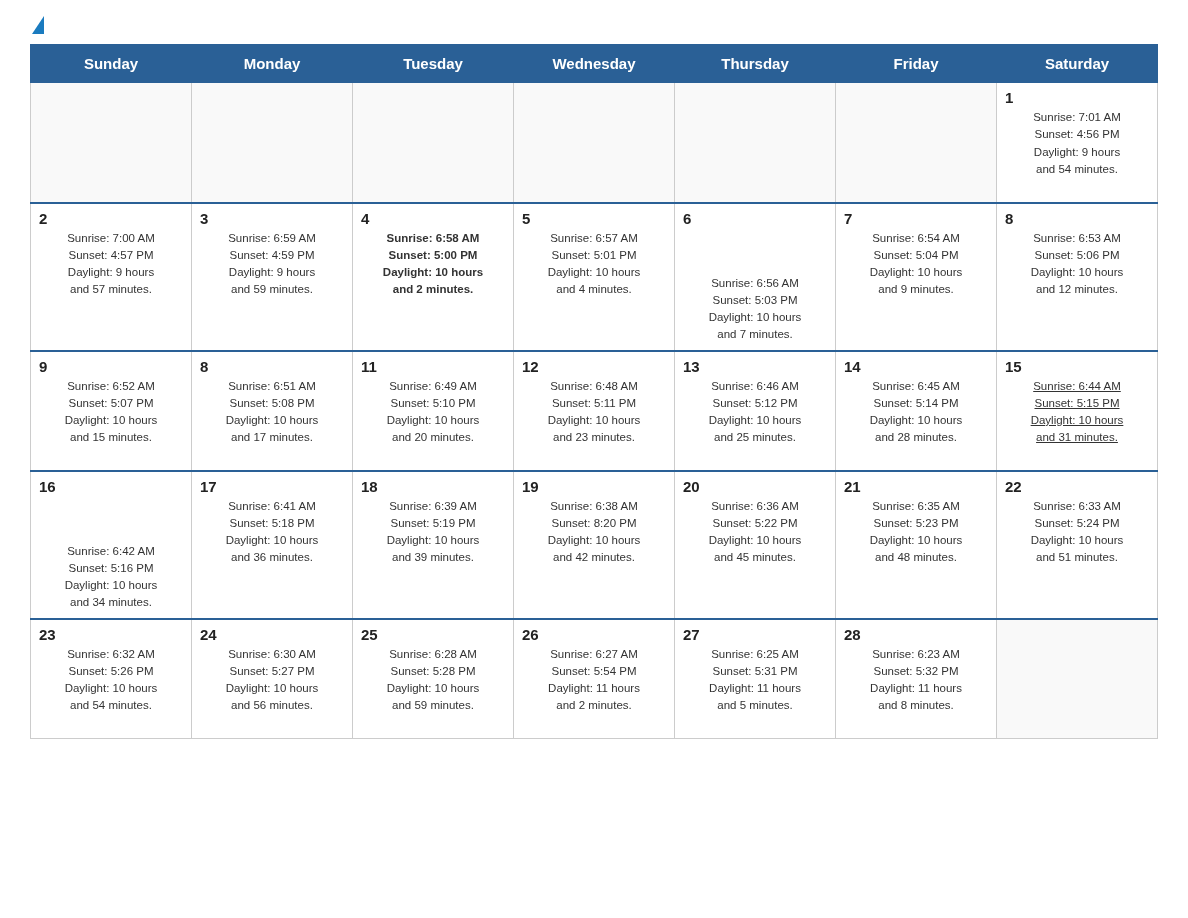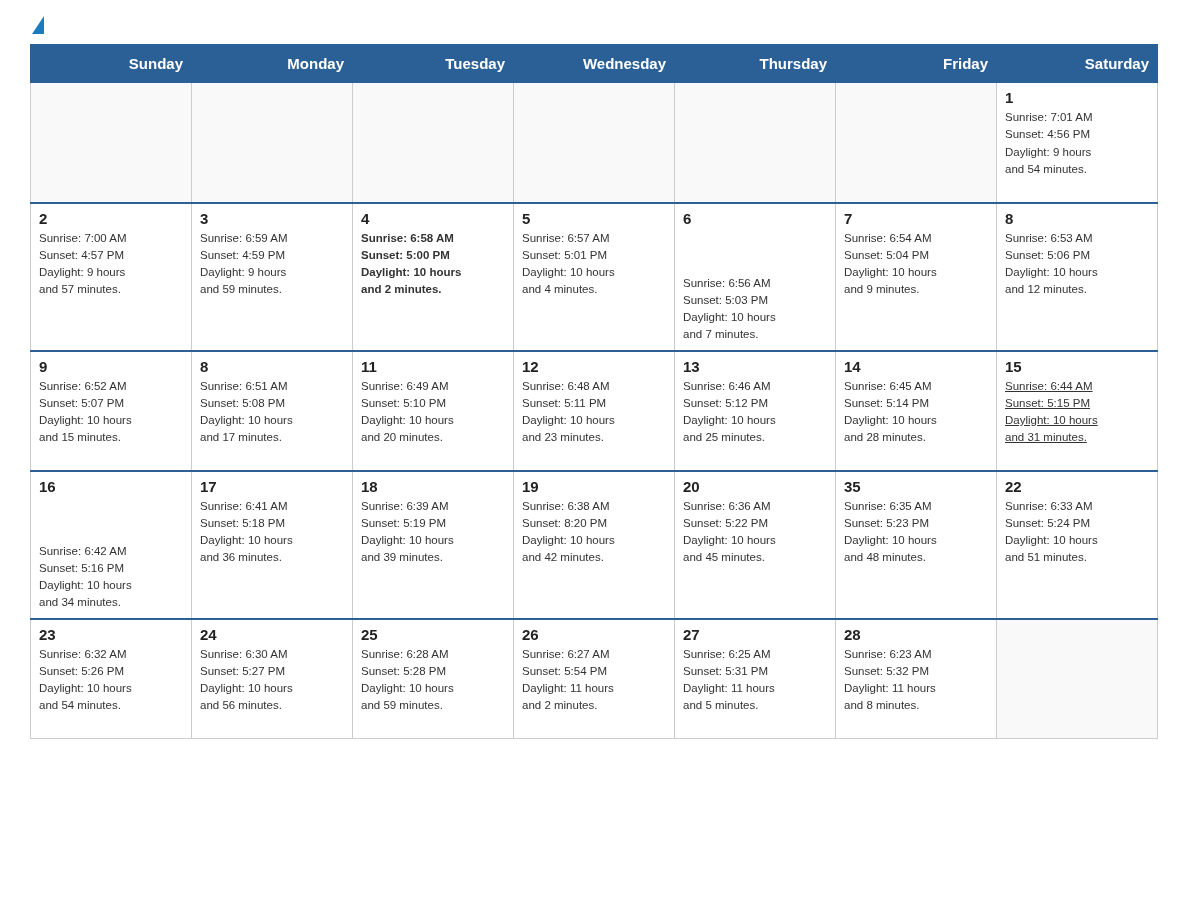--- a/index.html
+++ b/index.html
@@ -62,41 +62,42 @@
       width: 100%;
       border-collapse: collapse;
       margin-top: 10px;
     }
     .calendar th {
       background: #2a6096;
       color: #fff;
       padding: 10px 8px;
       font-size: 15px;
       font-weight: bold;
-      text-align: right;
+      text-align: center;
       border: 1px solid #2a6096;
     }
     .calendar td {
       border: 1px solid #ccc;
       vertical-align: top;
       padding: 6px 8px;
       width: 14.28%;
       min-height: 110px;
       height: 120px;
     }
     .day-number {
       font-size: 15px;
       font-weight: bold;
       color: #222;
       margin-bottom: 3px;
     }
     .day-info {
       font-size: 11.5px;
       color: #333;
       line-height: 1.5;
+      text-align: center;
     }
     .empty-cell {
       background: #f9f9f9;
     }
     .row-divider td {
       border-top: 2px solid #2a6096;
     }
   </style>
 </head>
 <body>
@@ -275,21 +276,21 @@
 and 42 minutes.</div>
         </td>
         <td>
           <div class="day-number">20</div>
           <div class="day-info" style="white-space: pre-line;">Sunrise: 6:36 AM
 Sunset: 5:22 PM
 Daylight: 10 hours
 and 45 minutes.</div>
         </td>
         <td>
-          <div class="day-number">35</div>
+          <div class="day-number">21</div>
           <div class="day-info" style="white-space: pre-line;">Sunrise: 6:35 AM
 Sunset: 5:23 PM
 Daylight: 10 hours
 and 48 minutes.</div>
         </td>
         <td>
           <div class="day-number">22</div>
           <div class="day-info" style="white-space: pre-line;">Sunrise: 6:33 AM
 Sunset: 5:24 PM
 Daylight: 10 hours

